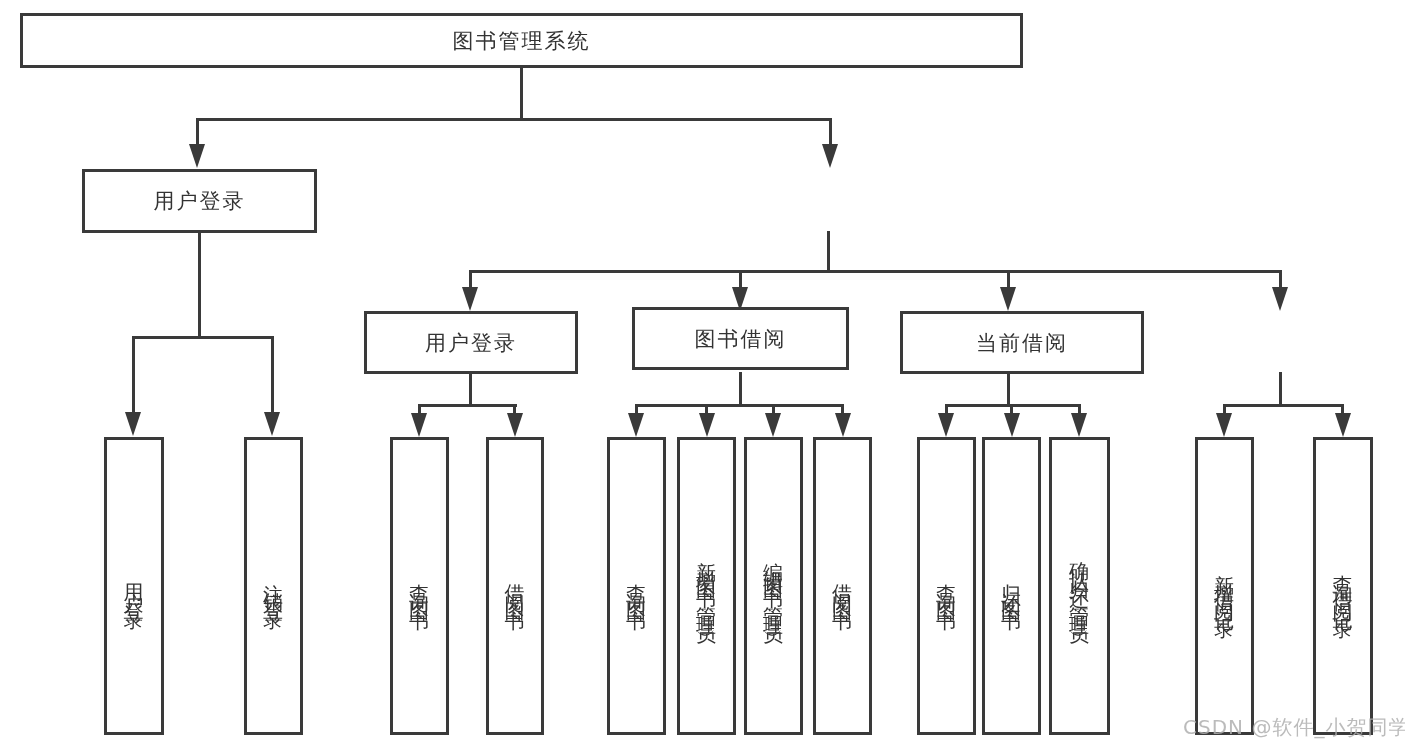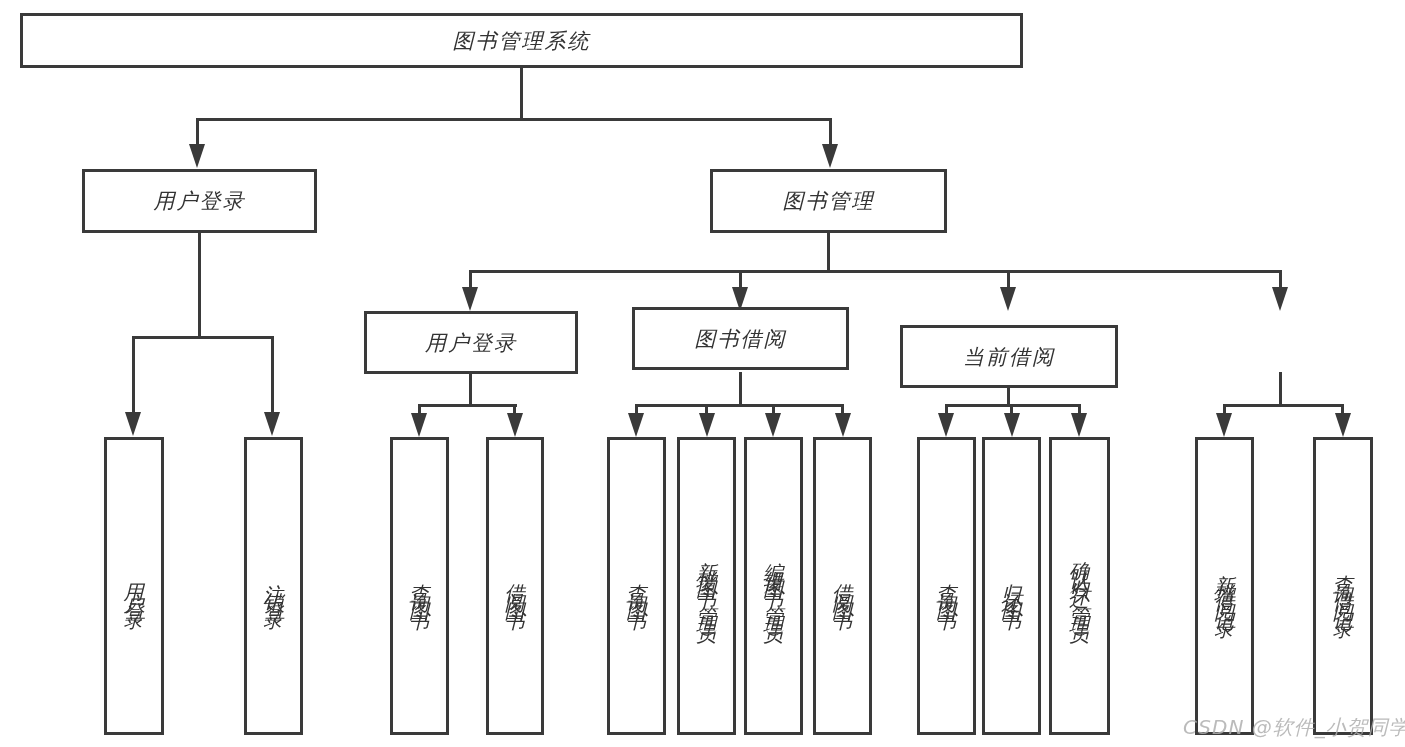--- a/index.html
+++ b/index.html
@@ -2,21 +2,20 @@
 <html><head>
 <meta charset="utf-8">
 <style>
   html,body{margin:0;padding:0;background:#fff;}
   .stage{
     position:relative;
     width:1405px;height:747px;
     background:#ffffff;
     overflow:hidden;
     font-family:"DejaVu Sans","Liberation Sans",sans-serif;
-    font-style:italic;
   }
   
   .hbox{
     position:absolute;
     box-sizing:border-box;
     border:3px solid #3a3a3a;
     background:#ffffff;
     display:flex;align-items:center;justify-content:center;
     font-size:21px;color:#333333;letter-spacing:2px;
     z-index:2;
@@ -65,23 +64,20 @@
   <div class="vline" style="left:520px;top:66px;height:54px;"></div>
   <div class="hline" style="left:196px;top:118px;width:636px;"></div>
   <div class="vline" style="left:196px;top:118px;height:28px;"></div>
   <div class="arrow" style="left:189px;top:144px;"></div>
   <div class="vline" style="left:829px;top:118px;height:28px;"></div>
   <div class="arrow" style="left:822px;top:144px;"></div>
 
   <div class="hbox" style="left:82px;top:169px;width:235px;height:64px;">
     <span>用户登录</span>
   </div>
-  <div class="hbox" style="left:710px;top:169px;width:237px;height:64px;">
-    <span>图书管理</span>
-  </div>
 
   <div class="vline" style="left:198px;top:231px;height:108px;"></div>
   <div class="hline" style="left:132px;top:336px;width:142px;"></div>
   <div class="vline" style="left:132px;top:336px;height:78px;"></div>
   <div class="vline" style="left:271px;top:336px;height:78px;"></div>
   <div class="arrow" style="left:125px;top:412px;"></div>
   <div class="arrow" style="left:264px;top:412px;"></div>
 
   <div class="vline" style="left:827px;top:231px;height:42px;"></div>
   <div class="hline" style="left:469px;top:270px;width:813px;"></div>
@@ -93,21 +89,21 @@
   <div class="arrow" style="left:732px;top:287px;"></div>
   <div class="arrow" style="left:1000px;top:287px;"></div>
   <div class="arrow" style="left:1272px;top:287px;"></div>
 
   <div class="hbox" style="left:364px;top:311px;width:214px;height:63px;">
     <span>用户登录</span>
   </div>
   <div class="hbox" style="left:632px;top:307px;width:217px;height:63px;">
     <span>图书借阅</span>
   </div>
-  <div class="hbox" style="left:900px;top:325px;width:218px;height:63px;">
+  <div class="hbox" style="left:900px;top:311px;width:244px;height:63px;">
     <span>当前借阅</span>
   </div>
 
   <div class="vline" style="left:469px;top:372px;height:35px;"></div>
   <div class="vline" style="left:739px;top:372px;height:35px;"></div>
   <div class="vline" style="left:1007px;top:372px;height:35px;"></div>
   <div class="vline" style="left:1279px;top:372px;height:35px;"></div>
 
   <div class="hline" style="left:418px;top:404px;width:99px;"></div>
   <div class="hline" style="left:635px;top:404px;width:209px;"></div>

